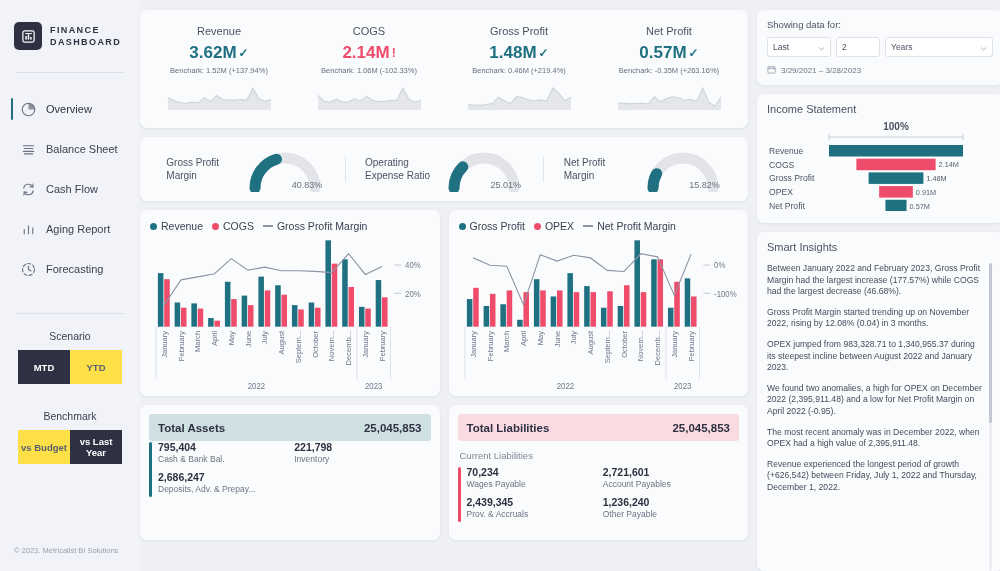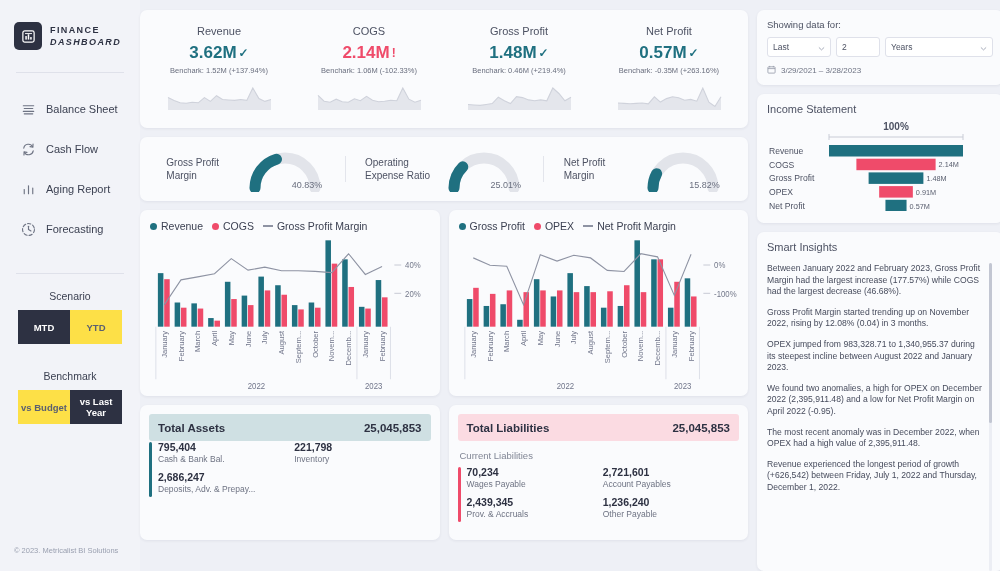--- a/index.html
+++ b/index.html
@@ -17,21 +17,21 @@
     background: #f2f3f8;
     display: flex; flex-direction: column;
     padding: 0;
   }
   .brand { display: flex; align-items: center; gap: 8px; padding: 22px 0 0 14px; }
   .brand-logo {
     width: 28px; height: 28px; border-radius: 5px; background: #2d3142;
     display: flex; align-items: center; justify-content: center; flex: 0 0 28px;
   }
   .brand-text { font-size: 9px; font-weight: bold; letter-spacing: 1.4px; color: #2d3142; line-height: 12px; }
-  .brand-text .l2 { display: block; font-style: italic; }
+  .brand-text .l2 { display: block; }
   .sep { height: 1px; background: #dfe1ea; margin: 22px 16px 0 16px; }
 
   .nav { margin-top: 16px; display: flex; flex-direction: column; }
   .nav-item {
     position: relative; display: flex; align-items: center; gap: 9px;
     height: 40px; padding-left: 20px; cursor: pointer;
   }
   .nav-item .bar {
     position: absolute; left: 11px; top: 9px; width: 2px; height: 22px;
     background: transparent; border-radius: 1px;
@@ -152,20 +152,30 @@
       </div>
       <div class="brand-text">
         <span>FINANCE</span>
         <span class="l2">DASHBOARD</span>
       </div>
     </div>
 
     <div class="sep"></div>
 
     <nav class="nav">
+      <div class="nav-item active">
+        <span class="bar"></span>
+        <span class="nav-icon">
+          <svg width="17" height="17" viewBox="0 0 18 18">
+              <circle cx="9" cy="9" r="6.6" fill="none" stroke="#6e7383" stroke-width="1.2"></circle>
+              <path d="M9 9 L9 2.4 A6.6 6.6 0 0 1 15.6 9 Z" fill="#6e7383" opacity=".75"></path>
+            </svg>
+        </span>
+        <span class="nav-label">Overview</span>
+      </div>
       <div class="nav-item">
         <span class="bar"></span>
         <span class="nav-icon">
           <svg width="17" height="17" viewBox="0 0 18 18" stroke="#6e7383" stroke-width="1.2" stroke-linecap="round">
               <line x1="3.5" y1="5" x2="14.5" y2="5"></line>
               <line x1="4.5" y1="8" x2="13.5" y2="8"></line>
               <line x1="3.5" y1="11" x2="14.5" y2="11"></line>
               <line x1="4.5" y1="13.6" x2="13.5" y2="13.6"></line>
             </svg>
         </span>

